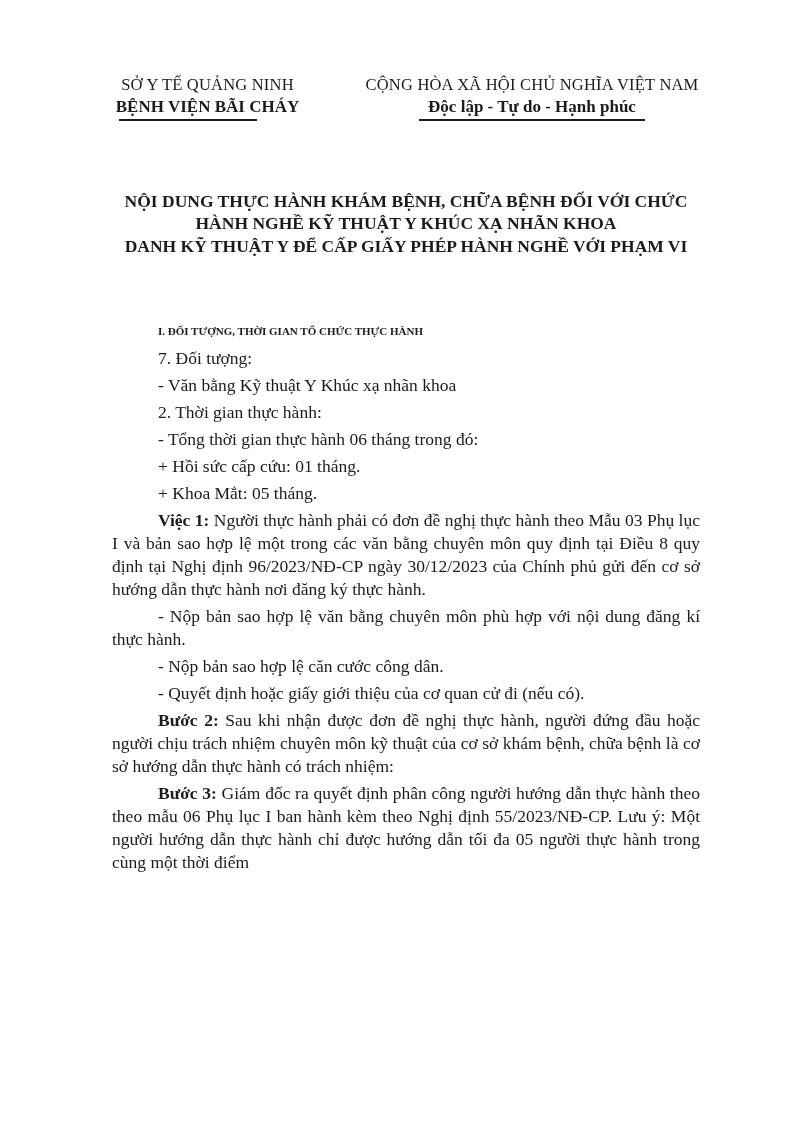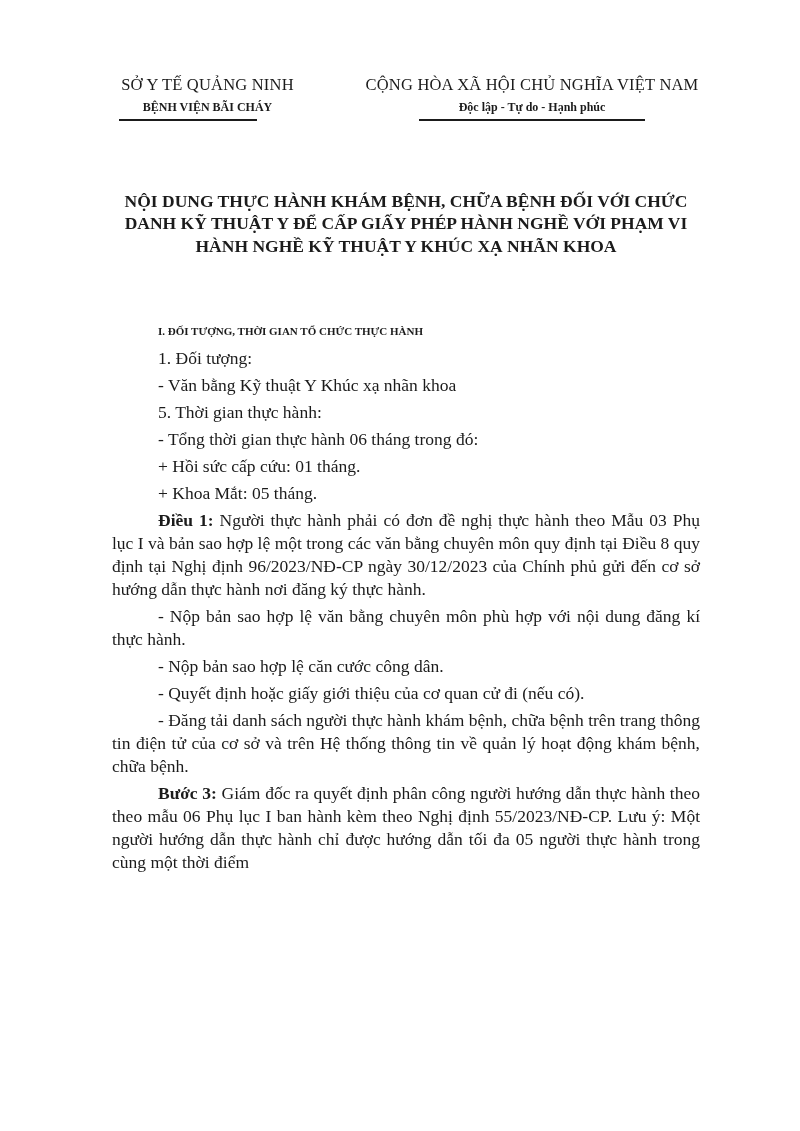--- a/index.html
+++ b/index.html
@@ -20,21 +20,21 @@
   .hdr { position: relative; height: 52px; margin-top: 74px; }
   .hdr-left {
     position: absolute; left: 85px; top: 0; width: 245px;
     text-align: center; line-height: 22px;
   }
   .hdr-right {
     position: absolute; left: 352px; top: 0; width: 360px;
     text-align: center; line-height: 22px;
   }
   .hdr-line1 { font-size: 16.5px; letter-spacing: 0.2px; }
-  .hdr-line2 { font-size: 12px; font-weight: bold; }
+  .hdr-line2 { font-size: 17px; font-weight: bold; }
   .bar { height: 2px; background: #1b1b1b; margin-top: 1px; }
   .bar-left  { width: 138px; margin-left: 34px; }
   .bar-right { width: 226px; margin-left: auto; margin-right: auto; }
   
   .content { margin: 0 100px 0 112px; }
   .doc-title {
     margin-top: 64px;
     text-align: center;
     font-weight: bold;
     font-size: 17.5px;
@@ -72,36 +72,36 @@
       <div class="hdr-line1">CỘNG HÒA XÃ HỘI CHỦ NGHĨA VIỆT NAM</div>
       <div class="hdr-line2">Độc lập - Tự do - Hạnh phúc</div>
       <div class="bar bar-right"></div>
     </div>
   </div>
 
   <div class="content">
 
     <div class="doc-title">
       <div>NỘI DUNG THỰC HÀNH KHÁM BỆNH, CHỮA BỆNH ĐỐI VỚI CHỨC</div>
+      <div>HÀNH NGHỀ KỸ THUẬT Y KHÚC XẠ NHÃN KHOA</div>
       <div>DANH KỸ THUẬT Y ĐỂ CẤP GIẤY PHÉP HÀNH NGHỀ VỚI PHẠM VI</div>
-      <div>HÀNH NGHỀ KỸ THUẬT Y KHÚC XẠ NHÃN KHOA</div>
     </div>
 
     <div class="sec-heading">I. ĐỐI TƯỢNG, THỜI GIAN TỔ CHỨC THỰC HÀNH</div>
 
-    <p class="para">1. Đối tượng:</p>
+    <p class="para">7. Đối tượng:</p>
     <p class="para">- Văn bằng Kỹ thuật Y Khúc xạ nhãn khoa</p>
-    <p class="para">5. Thời gian thực hành:</p>
+    <p class="para">2. Thời gian thực hành:</p>
     <p class="para">- Tổng thời gian thực hành 06 tháng trong đó:</p>
     <p class="para">+ Hồi sức cấp cứu: 01 tháng.</p>
     <p class="para">+ Khoa Mắt: 05 tháng.</p>
 
-    <p class="para"><b>Điều 1:</b><span> Người thực hành phải có đơn đề nghị thực hành theo Mẫu 03 Phụ lục I và bản sao hợp lệ một trong các văn bằng chuyên môn quy định tại Điều 8 quy định tại Nghị định 96/2023/NĐ-CP ngày 30/12/2023 của Chính phủ gửi đến cơ sở hướng dẫn thực hành nơi đăng ký thực hành.</span></p>
+    <p class="para"><b>Việc 1:</b><span> Người thực hành phải có đơn đề nghị thực hành theo Mẫu 03 Phụ lục I và bản sao hợp lệ một trong các văn bằng chuyên môn quy định tại Điều 8 quy định tại Nghị định 96/2023/NĐ-CP ngày 30/12/2023 của Chính phủ gửi đến cơ sở hướng dẫn thực hành nơi đăng ký thực hành.</span></p>
     <p class="para">- Nộp bản sao hợp lệ văn bằng chuyên môn phù hợp với nội dung đăng kí thực hành.</p>
     <p class="para">- Nộp bản sao hợp lệ căn cước công dân.</p>
     <p class="para">- Quyết định hoặc giấy giới thiệu của cơ quan cử đi (nếu có).</p>
 
-    <p class="para">- Đăng tải danh sách người thực hành khám bệnh, chữa bệnh trên trang thông tin điện tử của cơ sở và trên Hệ thống thông tin về quản lý hoạt động khám bệnh, chữa bệnh.</p>
+    <p class="para"><b>Bước 2:</b><span> Sau khi nhận được đơn đề nghị thực hành, người đứng đầu hoặc người chịu trách nhiệm chuyên môn kỹ thuật của cơ sở khám bệnh, chữa bệnh là cơ sở hướng dẫn thực hành có trách nhiệm:</span></p>
 
     <p class="para"><b>Bước 3:</b><span> Giám đốc ra quyết định phân công người hướng dẫn thực hành theo theo mẫu 06 Phụ lục I ban hành kèm theo Nghị định 55/2023/NĐ-CP. Lưu ý: Một người hướng dẫn thực hành chỉ được hướng dẫn tối đa 05 người thực hành trong cùng một thời điểm</span></p>
 
   </div>
 </div>
 
 </body></html>

